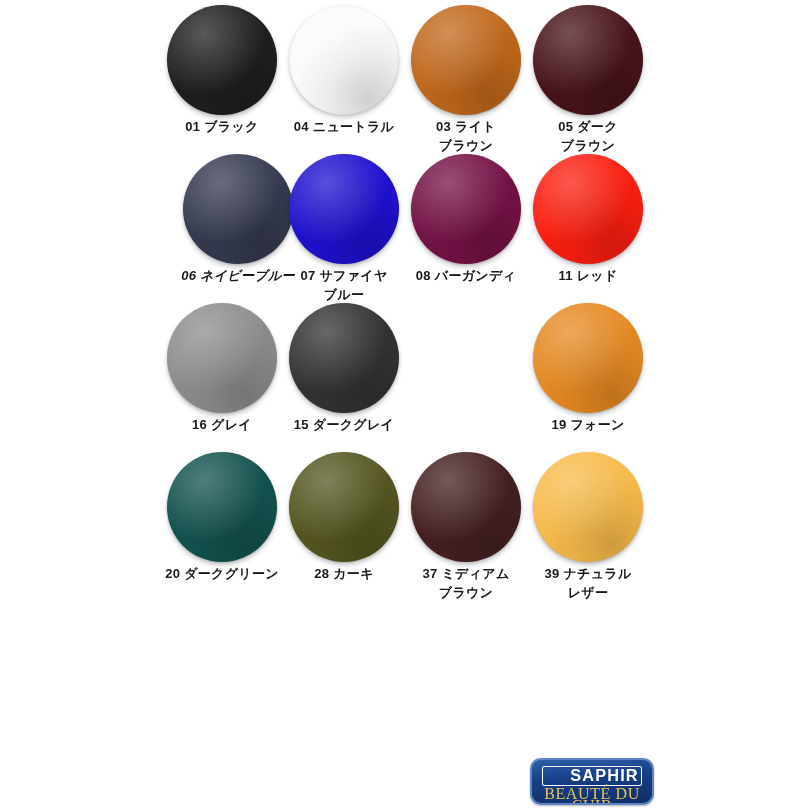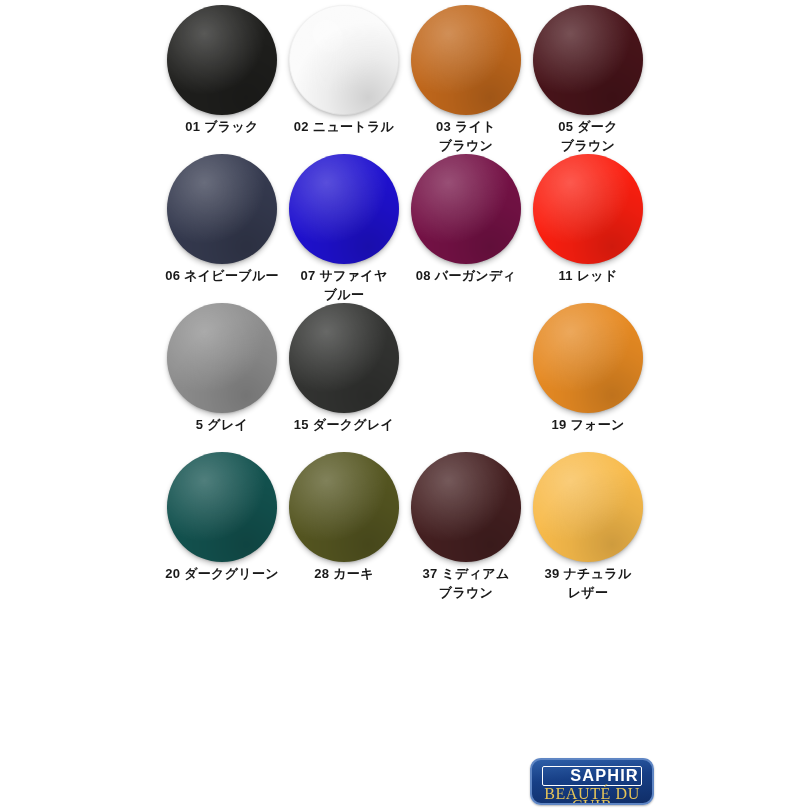--- a/index.html
+++ b/index.html
@@ -169,39 +169,39 @@
         <div class="swatch-cell" style="left: 0px;">
           <div class="swatch-disc-wrap">
             <div class="swatch-disc" style="background: rgb(31, 31, 29);"></div>
           </div>
           <div class="swatch-label">01 ブラック</div>
         </div>
         <div class="swatch-cell" style="left: 122px;">
           <div class="swatch-disc-wrap">
             <div class="swatch-disc is-light" style="background: rgb(251, 251, 251);"></div>
           </div>
-          <div class="swatch-label">02 ニュートラル</div>
+          <div class="swatch-label">04 ニュートラル</div>
         </div>
         <div class="swatch-cell" style="left: 244px;">
           <div class="swatch-disc-wrap">
             <div class="swatch-disc" style="background: rgb(193, 104, 28);"></div>
           </div>
           <div class="swatch-label">03 ライト
 ブラウン</div>
         </div>
         <div class="swatch-cell" style="left: 366px;">
           <div class="swatch-disc-wrap">
             <div class="swatch-disc" style="background: rgb(72, 20, 26);"></div>
           </div>
           <div class="swatch-label">05 ダーク
 ブラウン</div>
         </div>
       </div>
       <div class="swatch-row" style="top: 149px;">
-        <div class="swatch-cell" style="left: 0px;">
+        <div class="swatch-cell" style="left: 16px; font-style: italic;">
           <div class="swatch-disc-wrap">
             <div class="swatch-disc" style="background: rgb(53, 58, 79);"></div>
           </div>
           <div class="swatch-label">06 ネイビーブルー</div>
         </div>
         <div class="swatch-cell" style="left: 122px;">
           <div class="swatch-disc-wrap">
             <div class="swatch-disc" style="background: rgb(31, 17, 207);"></div>
           </div>
           <div class="swatch-label">07 サファイヤ
@@ -218,21 +218,21 @@
             <div class="swatch-disc" style="background: rgb(251, 31, 16);"></div>
           </div>
           <div class="swatch-label">11 レッド</div>
         </div>
       </div>
       <div class="swatch-row" style="top: 298px;">
         <div class="swatch-cell" style="left: 0px;">
           <div class="swatch-disc-wrap">
             <div class="swatch-disc" style="background: rgb(141, 141, 141);"></div>
           </div>
-          <div class="swatch-label">5 グレイ</div>
+          <div class="swatch-label">16 グレイ</div>
         </div>
         <div class="swatch-cell" style="left: 122px;">
           <div class="swatch-disc-wrap">
             <div class="swatch-disc" style="background: rgb(51, 52, 50);"></div>
           </div>
           <div class="swatch-label">15 ダークグレイ</div>
         </div>
         <div class="swatch-cell" style="left: 366px;">
           <div class="swatch-disc-wrap">
             <div class="swatch-disc" style="background: rgb(230, 138, 35);"></div>

